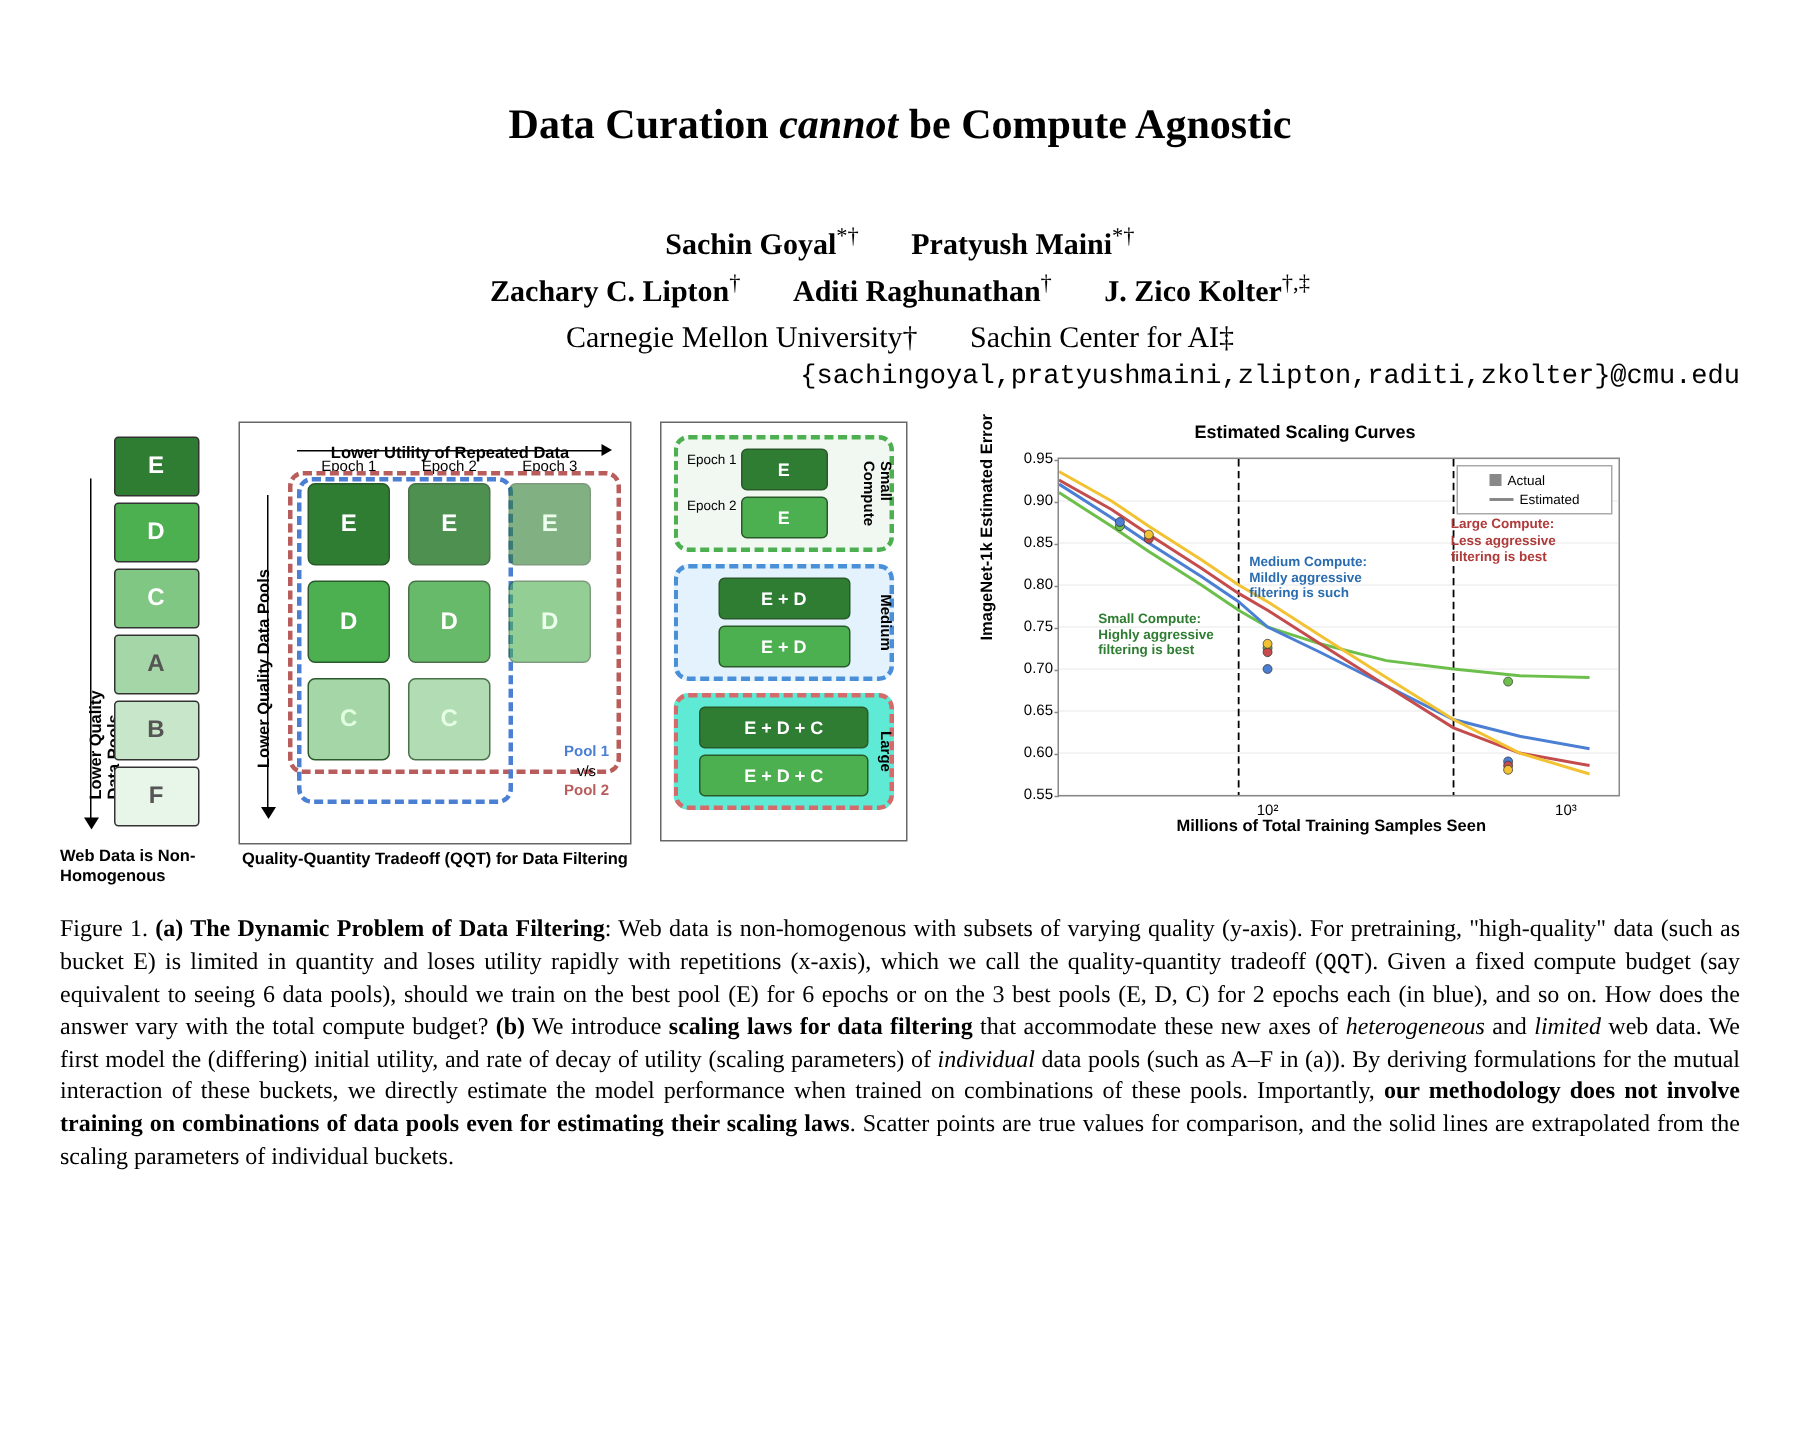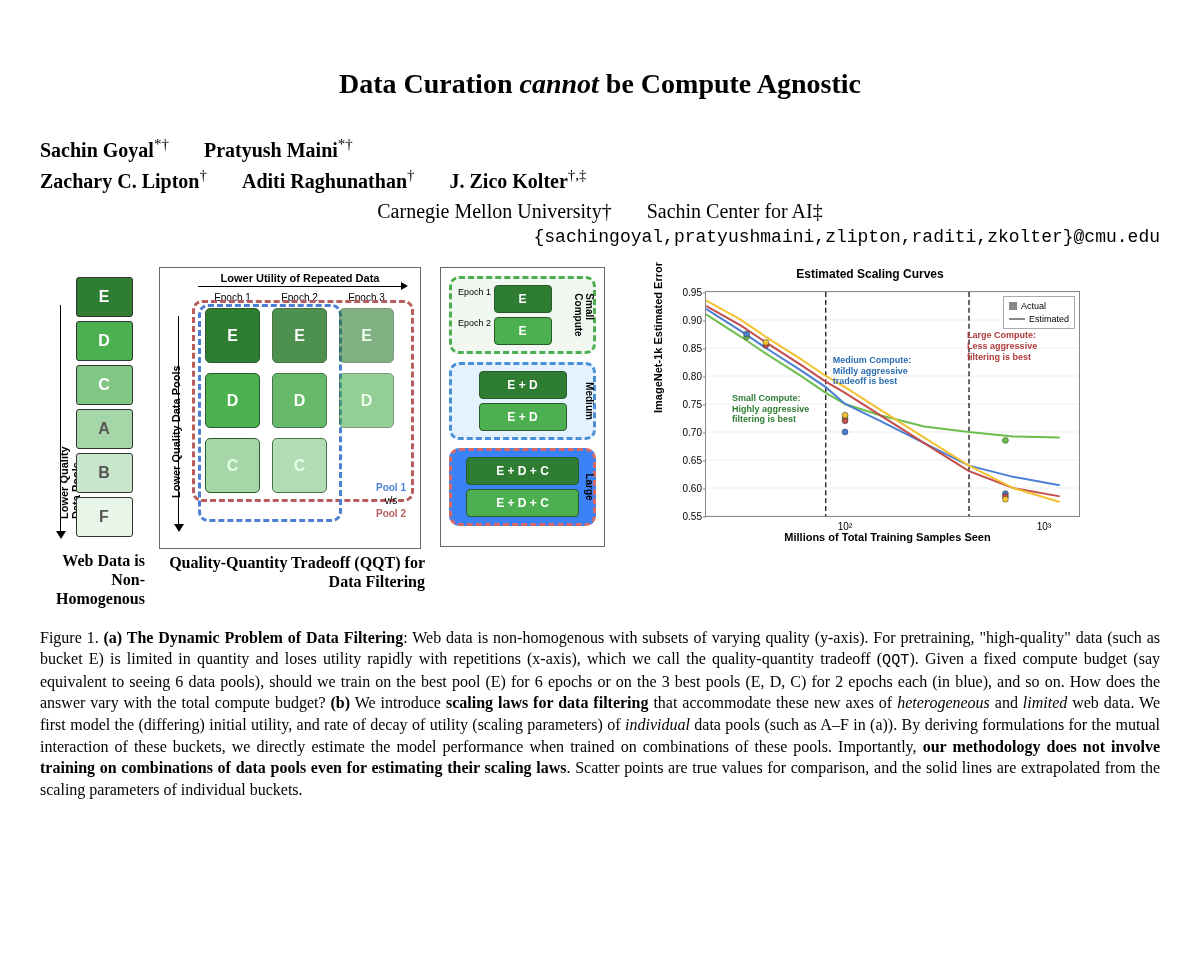--- a/index.html
+++ b/index.html
@@ -15,22 +15,23 @@
     text-align: center;
     font-size: 28px;
     font-weight: bold;
     line-height: 1.3;
     margin-top: 10px;
   }
   .title .italic {
     font-style: italic;
   }
   .authors {
+    text-align: center;
     font-size: 20px;
-    margin-top: 30px;
+    margin-top: 44px;
     line-height: 1.5;
   }
   .authors .name { font-weight: bold; }
   .authors .sup { vertical-align: super; font-size: 0.75em; }
   .affil {
     text-align: center;
     font-size: 20px;
     margin-top: 4px;
   }
   .emails {
@@ -44,26 +45,26 @@
     display: flex;
     gap: 10px;
     margin-top: 20px;
   }
   .panel {
     display: flex;
     flex-direction: column;
     align-items: center;
   }
   .panel-caption {
-    font-size: 16px;
-    font-weight: bold;
-    text-align: right;
+    font-size: 11px;
+    font-weight: bold;
+    text-align: left;
     margin-top: 4px;
     line-height: 1.2;
-    font-family: Liberation Serif, serif;
+    font-family: Liberation Sans, sans-serif;
   }
   
   .panel1-inner {
     position: relative;
     width: 90px;
     height: 280px;
   }
   .p1-col {
     position: absolute;
     left: 28px; top: 10px;
@@ -228,21 +229,21 @@
     transform: translateY(-50%) rotate(-90deg);
     transform-origin: left center;
     font-weight:bold; font-size:11px;
     white-space: nowrap;
   }
   .legend-box {
     position:absolute;
     background: rgba(255,255,255,0.95);
     border: 1px solid #aaa;
     font-size: 9px;
-    padding: 3px 5px;
+    padding: 3px 21px;
     line-height: 1.4;
   }
   .legend-item { display:flex; align-items:center; gap:4px; }
   .annot {
     position:absolute; font-size:9px; font-weight:bold; line-height:1.2;
   }
 
   
   .caption {
     font-size: 16px;
@@ -293,21 +294,21 @@
           <div class="bucket" style="background: rgb(165, 214, 167); color: rgb(85, 85, 85);">A</div>
           <div class="bucket" style="background: rgb(200, 230, 201); color: rgb(85, 85, 85);">B</div>
           <div class="bucket" style="background: rgb(232, 245, 233); color: rgb(85, 85, 85);">F</div>
         </div>
     </div>
     <div class="panel-caption">Web Data is Non-Homogenous</div>
   </div>
 
   <div class="panel" style="width:270px">
     <div class="panel2-inner">
-      <div class="hlabel" style="top:4px; left:30px; right:10px">Lower Utility of Repeated Data</div>
+      <div class="hlabel" style="top:14px; left:30px; right:10px">Lower Utility of Repeated Data</div>
       <div style="position:absolute; left:38px; right:18px; top:18px; height:1px; background:#000;"></div>
       <div style="position:absolute; right:12px; top:14px; width:0; height:0; border-top:4px solid transparent; border-bottom:4px solid transparent; border-left:7px solid #000;"></div>
       <div class="vlabel" style="left:10px; top:230px; transform:rotate(-90deg)">Lower Quality Data Pools</div>
       <div style="position:absolute; left:18px; top:48px; bottom:22px; width:1px; background:#000;"></div>
       <div class="arrow-down" style="left:13.5px; bottom:16px;"></div>
       <div class="hlabel" style="top:24px; left:45px; width:55px; text-align:center; font-weight:normal; font-size:10px">Epoch 1</div>
       <div class="hlabel" style="top:24px; left:112px; width:55px; text-align:center; font-weight:normal; font-size:10px">Epoch 2</div>
       <div class="hlabel" style="top:24px; left:179px; width:55px; text-align:center; font-weight:normal; font-size:10px">Epoch 3</div>
 
       <div class="dashed-box" style="left:32px; top:32px; width:216px; height:196px; border-color:#b85c5c;"></div>
@@ -341,21 +342,21 @@
         <span class="epl" style="top:8px">Epoch 1</span>
         <span class="epl" style="top:39px">Epoch 2</span>
         <div class="compute-bucket" style="background:#2e7d32; width:40px">E</div>
         <div class="compute-bucket" style="background:#4caf50; width:40px">E</div>
       </div>
       <div class="compute-box" style="border-color:#4a90d9; background:#e3f2fd">
         <span class="side-label">Medium</span>
         <div class="compute-bucket" style="background:#2e7d32; width:70px">E + D</div>
         <div class="compute-bucket" style="background:#4caf50; width:70px">E + D</div>
       </div>
-      <div class="compute-box" style="border-color:#d46a6a; background:#3b82f6">
+      <div class="compute-box" style="border-color:#d46a6a; background:#5eead4">
         <span class="side-label">Large</span>
         <div class="compute-bucket" style="background:#2e7d32; width:95px">E + D + C</div>
         <div class="compute-bucket" style="background:#4caf50; width:95px">E + D + C</div>
       </div>
     </div>
   </div>
 
   <div class="panel" style="width:460px; margin-left:20px">
     <div class="panel4-inner">
       <div class="chart-title">Estimated Scaling Curves</div>
@@ -397,21 +398,21 @@
                 <span>Actual</span>
               </div>
   <div class="legend-item">
                 <span style="display:inline-block;width:16px;height:2px;background:#888"></span>
                 <span>Estimated</span>
               </div>
             </div><div class="annot" style="left: 7%; top: 45%; color: rgb(46, 125, 50); white-space: pre;">Small Compute:
 Highly aggressive
 filtering is best</div><div class="annot" style="left: 34%; top: 28%; color: rgb(42, 108, 176); white-space: pre;">Medium Compute:
 Mildly aggressive
-tradeoff is best</div><div class="annot" style="left: 70%; top: 17%; color: rgb(176, 58, 58); white-space: pre;">Large Compute:
+filtering is such</div><div class="annot" style="left: 70%; top: 17%; color: rgb(176, 58, 58); white-space: pre;">Large Compute:
 Less aggressive
 filtering is best</div></div>
         <div class="xlabel">Millions of Total Training Samples Seen</div>
       </div>
     </div>
   </div>
 
 </div>
 
 <div class="caption">

